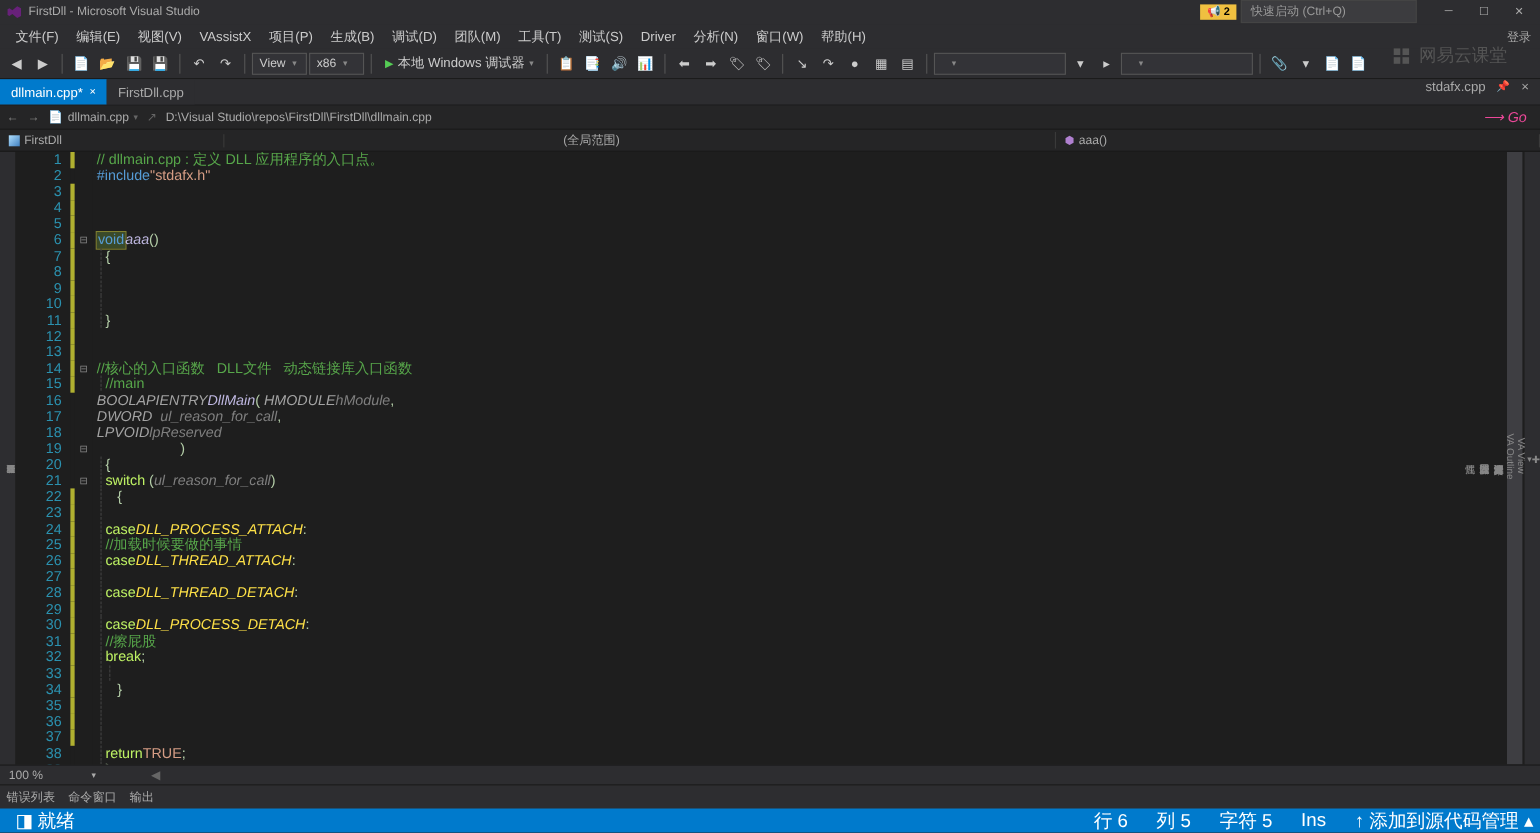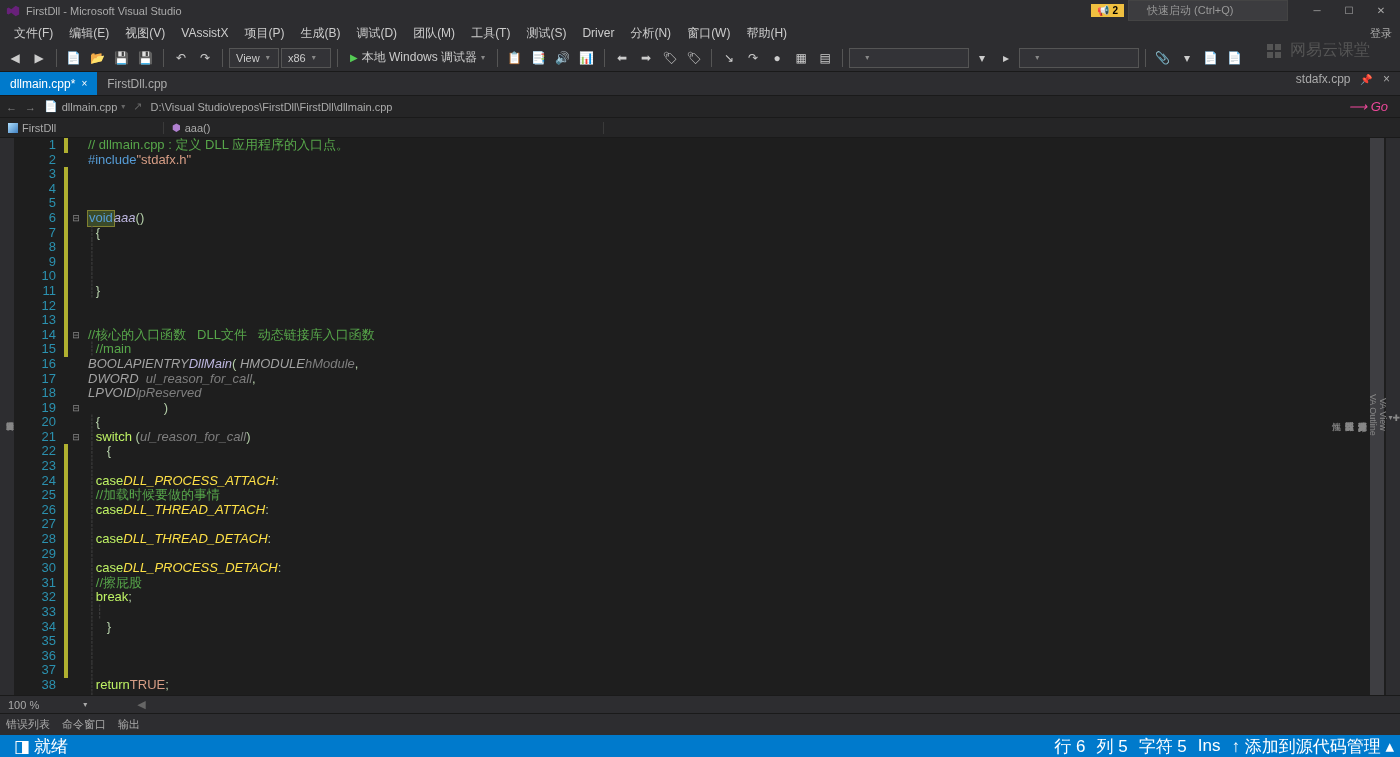--- a/index.html
+++ b/index.html
@@ -1,21 +1,21 @@
 <!DOCTYPE html>
 <html><head>
 <meta charset="utf-8">
 <style>
 * { margin: 0; padding: 0; box-sizing: border-box; font-family: "Segoe UI", "Microsoft YaHei", sans-serif; }
 body { background: #2d2d30; color: #ccc; font-size: 12px; width: 1400px; height: 757px; overflow: hidden; display: flex; flex-direction: column; }
 .title-bar { height: 22px; background: #2d2d30; display: flex; align-items: center; padding: 0 6px; font-size: 11px; color: #aaa; position: relative; }
 .title-bar .vs-icon { width: 14px; height: 14px; margin-right: 6px; display: inline-flex; }
 .title-right { position: absolute; right: 4px; top: 0; display: flex; align-items: center; gap: 4px; }
 .badge { background: #f0c040; color: #000; padding: 1px 6px; font-size: 10px; font-weight: bold; }
-.search-box { background: #3c3c3f; color: #999; padding: 2px 18px; width: 160px; font-size: 11px; border: 1px solid #444; }
+.search-box { background: #3c3c3f; color: #999; padding: 2px 8px; width: 160px; font-size: 11px; border: 1px solid #444; }
 .win-btns { display: flex; gap: 2px; margin-left: 10px; }
 .win-btn { width: 30px; height: 20px; display: flex; align-items: center; justify-content: center; color: #aaa; font-size: 10px; }
 .menu-bar { height: 22px; background: #2d2d30; display: flex; align-items: center; padding: 0 6px; font-size: 12px; color: #ccc; position: relative; }
 .menu-item { padding: 2px 8px; cursor: pointer; }
 .login { position: absolute; right: 8px; font-size: 11px; color: #aaa; }
 .toolbar { height: 28px; background: #2d2d30; border-bottom: 1px solid #1a1a1a; display: flex; align-items: center; padding: 0 4px; gap: 2px; }
 .tbtn { width: 22px; height: 22px; display: flex; align-items: center; justify-content: center; color: #ccc; font-size: 12px; cursor: pointer; }
 .tcombo { background: #333337; border: 1px solid #555; color: #ccc; padding: 1px 6px; height: 20px; font-size: 11px; display: flex; align-items: center; min-width: 50px; }
 .tcombo::after { content: "▾"; margin-left: 6px; color: #888; font-size: 8px; }
 .tsep { width: 1px; height: 18px; background: #555; margin: 0 4px; }
@@ -44,21 +44,21 @@
 .change-col div { height: 14.6px; }
 .change-col .mod { background: #b0b030; }
 .code { flex: 1; padding-left: 4px; background: #1e1e1e; color: #b4cea8; white-space: pre; position: relative; }
 .code-line { height: 14.6px; display: flex; align-items: center; }
 .right-rail { width: 14px; background: #2d2d30; position: absolute; right: 0; top: 0; bottom: 0; display: flex; flex-direction: column; align-items: center; color: #888; writing-mode: vertical-rl; font-size: 9px; padding-top: 2px; }
 .scrollbar-v { width: 14px; background: #3e3e42; position: absolute; right: 16px; top: 0; bottom: 0; }
 .zoom { height: 18px; background: #2d2d30; padding: 0 8px; display: flex; align-items: center; font-size: 11px; color: #aaa; border-top: 1px solid #1a1a1a; gap: 40px; }
 .bottom-tabs { height: 22px; background: #2d2d30; display: flex; align-items: center; padding: 0 6px; gap: 12px; font-size: 11px; color: #aaa; border-top: 1px solid #1a1a1a; }
 .status-bar { height: 22px; background: #007acc; color: #fff; display: flex; align-items: center; font-size: 17px; padding: 0 6px; position: relative; }
 .status-seg { padding: 0 8px; }
-.status-right { position: absolute; right: 6px; display: flex; gap: 11px; align-items: center; }
+.status-right { position: absolute; right: 6px; display: flex; gap: 26px; align-items: center; }
 .watermark { position: absolute; right: 30px; top: 40px; color: #555; font-size: 16px; display: flex; align-items: center; gap: 6px; pointer-events: none; z-index: 100; }
 .c-comment { color: #57a64a; }
 .c-keyword { color: #569cd6; }
 .c-keyword2 { color: #bef264; }
 .c-string { color: #d69d85; }
 .c-type { color: #a3a3a3; font-style: italic; }
 .c-type2 { color: #fde047; font-style: italic; }
 .c-macro { color: #d69d85; }
 .c-func { color: #beb7e0; font-style: italic; }
 .c-param { color: #7f7f7f; font-style: italic; }
@@ -189,23 +189,26 @@
   <div class="nav-combo">
     <span style="color:#c080c0">📄</span>
     <span>dllmain.cpp</span>
   </div>
   <span style="color:#666">↗</span>
   <span style="color:#aaa">D:\Visual Studio\repos\FirstDll\FirstDll\dllmain.cpp</span>
   <span class="nav-go">⟶ <span>Go</span></span>
 </div>
 
 <div class="context-bar">
-  <div class="context-seg" style="width:164px">
+  <div class="context-seg" style="width:204px">
     <span class="cube"></span>
     <span>FirstDll</span>
+  </div>
+  <div class="context-seg wide">
+    <span style="margin-left:300px">(全局范围)</span>
   </div>
   <div class="context-seg" style="width:440px">
     <span class="func-ico">⬢</span>
     <span>aaa()</span>
   </div>
 </div>
 
 <div class="main-area">
   <div class="left-rail">
     <span style="margin-bottom:6px">服务器资源管理器</span>

